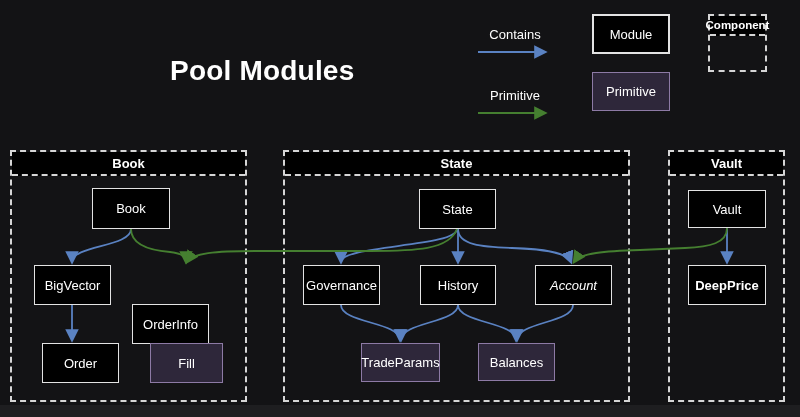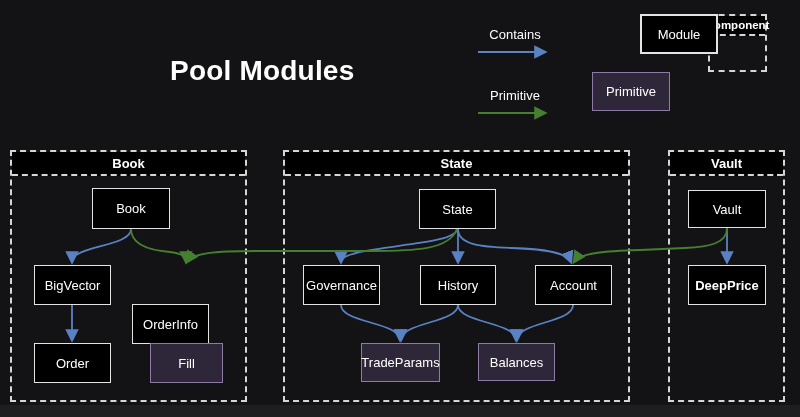--- a/index.html
+++ b/index.html
@@ -63,21 +63,21 @@
 
 <div class="stage">
 
   <div class="bottom-strip"></div>
 
   <div class="title">Pool Modules</div>
 
   <div class="legend-label" style="left:477px;top:27px;">Contains</div>
   <div class="legend-label" style="left:477px;top:88px;">Primitive</div>
 
-  <div class="legend-node" style="left:592px;top:14px;width:78px;height:40px;border-width:2px;margin-left:48px;">Module</div>
+  <div class="legend-node" style="left:592px;top:14px;width:78px;height:40px;border-width:2px;">Module</div>
   <div class="legend-node primitive" style="left:592px;top:72px;width:78px;height:39px;">Primitive</div>
 
   <div class="component-box">
     <div class="component-label">Component</div>
   </div>
 
   <div class="cluster" style="left:10px;top:150px;width:237px;height:252px;">
     <div class="cluster-header">Book</div>
   </div>
   <div class="cluster" style="left:283px;top:150px;width:347px;height:252px;">
@@ -113,26 +113,26 @@
     <path class="edge-c" d="M727,228 L727,262" marker-end="url(#arrB)"></path>
 
     <path class="edge-p" d="M131,229 C131,248 158,251 170,252 C180,253 186,256 186,262" marker-end="url(#arrG)"></path>
     <path class="edge-p" d="M457,229 C449,250 415,251 370,251 L255,251 C215,251 193,253 187,262" marker-end="url(#arrG)"></path>
     <path class="edge-p" d="M727,228 C727,243 710,247 685,248 L640,250 C605,251 580,253 574,262" marker-end="url(#arrG)"></path>
   </svg>
 
   <div class="node" style="left:92px;top:188px;width:78px;height:41px;">Book</div>
   <div class="node" style="left:34px;top:265px;width:77px;height:40px;">BigVector</div>
   <div class="node" style="left:132px;top:265px;width:77px;height:40px;margin-top:39px;">OrderInfo</div>
-  <div class="node" style="left:34px;top:343px;width:77px;height:40px;">Order</div>
+  <div class="node" style="left:42px;top:343px;width:77px;height:40px;">Order</div>
   <div class="node primitive" style="left:150px;top:343px;width:73px;height:40px;">Fill</div>
 
   <div class="node" style="left:419px;top:189px;width:77px;height:40px;">State</div>
   <div class="node" style="left:303px;top:265px;width:77px;height:40px;">Governance</div>
   <div class="node" style="left:420px;top:265px;width:76px;height:40px;">History</div>
-  <div class="node" style="left:535px;top:265px;width:77px;height:40px;">Account</div>
+  <div class="node" style="left:535px;top:265px;width:77px;height:40px;font-style:italic;">Account</div>
   <div class="node primitive" style="left:361px;top:343px;width:79px;height:39px;">TradeParams</div>
   <div class="node primitive" style="left:478px;top:343px;width:77px;height:38px;">Balances</div>
 
   <div class="node" style="left:688px;top:190px;width:78px;height:38px;">Vault</div>
   <div class="node" style="left:688px;top:265px;width:78px;height:40px;font-weight:bold;">DeepPrice</div>
 
 </div>
 
 </body></html>

